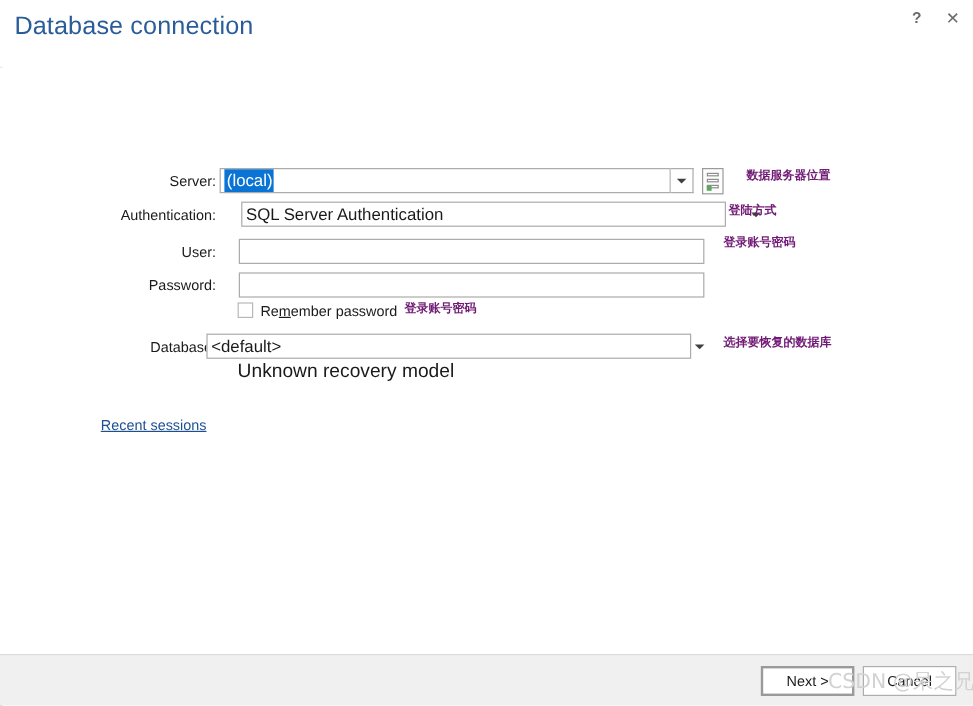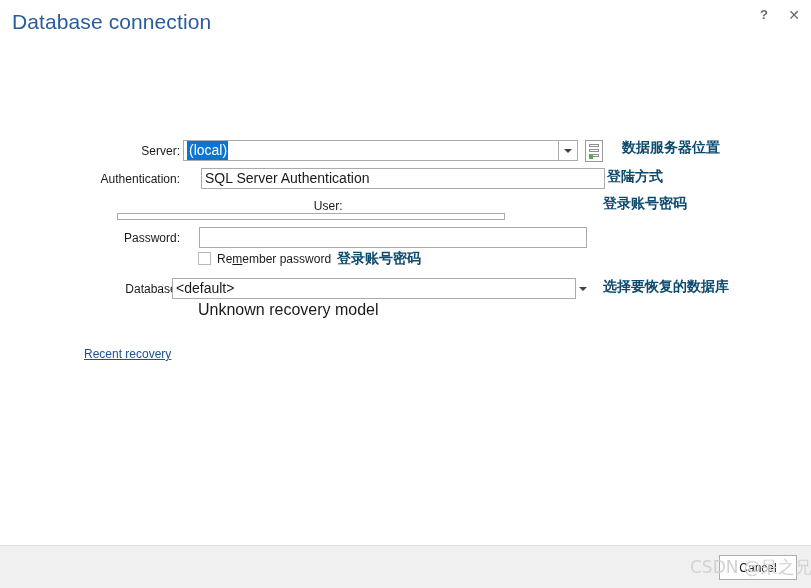--- a/index.html
+++ b/index.html
@@ -200,23 +200,23 @@
     position: absolute;
     font-size: 12px;
     color: #1d4f91;
     text-decoration: underline;
     cursor: pointer;
   }
 
   
   .note {
     position: absolute;
-    color: #0c4a6e;
+    color: #701a75;
     font-weight: bold;
-    font-size: 14px;
+    font-size: 10px;
     white-space: nowrap;
     font-family: "DejaVu Sans", sans-serif;
   }
 
   
   .footer {
     position: absolute;
     left: 0;
     top: 545px;
     width: 811px;
@@ -287,21 +287,21 @@
   <div class="row" style="left:98px; top:112px;gap:18px;">
     <div class="row-label" style="width:82px;">Authentication:</div>
     <div class="tb" style="width:404px; margin-left:3px;">
       <span>SQL Server Authentication</span>
     </div>
     <div class="chev-bare">
       <span class="chev"></span>
     </div>
   </div>
 
-  <div class="row" style="left:98px; top:143px;flex-direction:column;">
+  <div class="row" style="left:98px; top:143px;">
     <div class="row-label" style="width:82px;">User:</div>
     <div class="tb" style="width:388px; margin-left:19px;">
       <span></span>
     </div>
   </div>
 
   <div class="row" style="left:98px; top:171px;">
     <div class="row-label" style="width:82px;">Password:</div>
     <div class="tb" style="width:388px; margin-left:19px;">
       <span></span>
@@ -318,26 +318,27 @@
     <div class="tb" style="width:404px; margin-left:-8px;">
       <span>&lt;default&gt;</span>
     </div>
     <div class="chev-bare">
       <span class="chev"></span>
     </div>
   </div>
 
   <div class="hint" style="left:198px; top:245px;">Unknown recovery model</div>
 
-  <div class="link" style="left:84px; top:291px;">Recent recovery</div>
+  <div class="link" style="left:84px; top:291px;">Recent sessions</div>
 
   <div class="note" style="left:622px; top:83px;">数据服务器位置</div>
   <div class="note" style="left:607px; top:112px;">登陆方式</div>
   <div class="note" style="left:603px; top:139px;">登录账号密码</div>
   <div class="note" style="left:337px; top:194px;">登录账号密码</div>
   <div class="note" style="left:603px; top:222px;">选择要恢复的数据库</div>
 </div>
 
 <div class="footer">
+  <div class="btn default" style="left:634px; top:9px;">Next &gt;</div>
   <div class="btn" style="left:719px; top:9px;">Cancel</div>
 </div>
 
 <div class="watermark">CSDN @呆之兄</div>
 
 </body></html>

